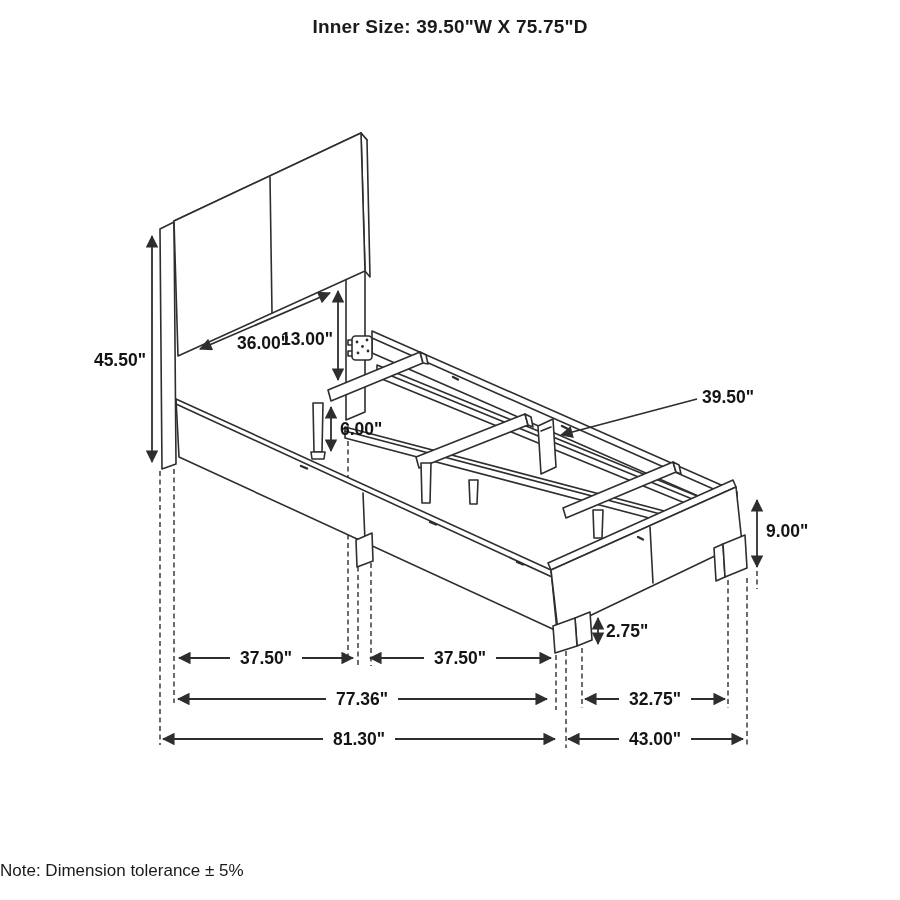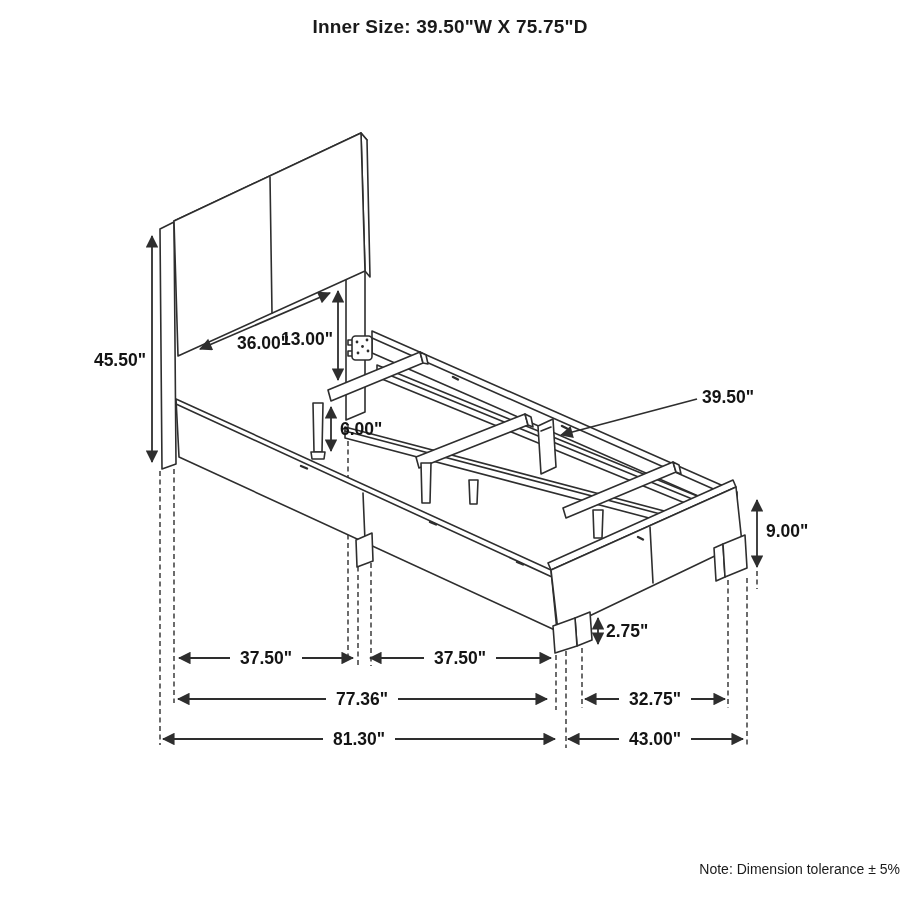--- a/index.html
+++ b/index.html
@@ -1,20 +1,20 @@
 <!DOCTYPE html>
 <html><head>
 <meta charset="utf-8">
 <style>
   html,body{margin:0;padding:0;background:#ffffff;}
   body{width:900px;height:900px;position:relative;font-family:"Liberation Sans",sans-serif;overflow:hidden;}
   .title{position:absolute;top:16px;left:0;width:900px;text-align:center;
          font-size:19px;font-weight:bold;color:#1a1a1a;letter-spacing:.2px;}
-  .note{position:absolute;top:861px;left:0;width:900px;text-align:right;
-        font-size:14px;font-weight:400;color:#1a1a1a;}
+  .note{position:absolute;top:861px;left:0;width:900px;text-align:left;
+        font-size:17px;font-weight:400;color:#1a1a1a;}
   svg{position:absolute;left:0;top:0;}
   .ln{fill:none;stroke:#2e2e2e;stroke-width:1.6;stroke-linejoin:round;stroke-linecap:round;}
   .wf{fill:#ffffff;stroke:#2e2e2e;stroke-width:1.6;stroke-linejoin:round;}
   .dash{fill:none;stroke:#2e2e2e;stroke-width:1.4;stroke-dasharray:5 3.5;}
   .dim{fill:none;stroke:#2e2e2e;stroke-width:1.8;}
   .dot{fill:#2e2e2e;stroke:none;}
   .mark{fill:none;stroke:#2e2e2e;stroke-width:2.4;stroke-linecap:round;}
   .lbl{font-family:"Liberation Sans",sans-serif;font-size:17.5px;font-weight:bold;fill:#141414;}
   .lblbg{fill:#ffffff;stroke:none;}
 </style>

